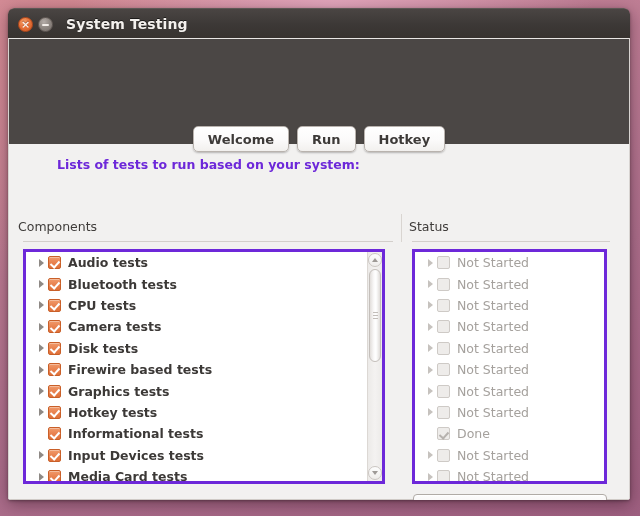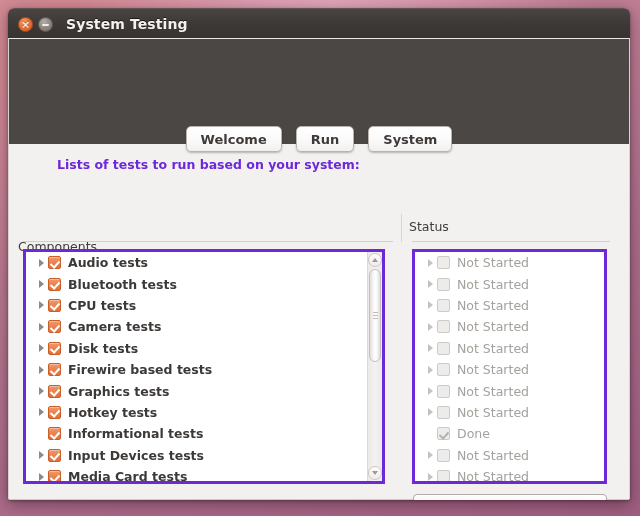--- a/index.html
+++ b/index.html
@@ -114,21 +114,21 @@
   }
   #tabstrip {
     position: absolute;
     left: 0;
     top: 88px;
     width: 100%;
     height: 32px;
     display: flex;
     justify-content: center;
     align-items: flex-start;
-    gap: 14px;
+    gap: 8px;
     z-index: 4;
   }
   .tab {
     height: 26px;
     line-height: 25px;
     padding: 0 14px;
     font-size: 13px;
     font-weight: bold;
     color: #3d3a38;
     background: linear-gradient(180deg, #ffffff 0%, #fbfafa 55%, #f2f0ee 100%);
@@ -165,21 +165,21 @@
     color: #6d28d9;
   }
 
   
   .col-head {
     position: absolute;
     top: 75px;
     font-size: 12.5px;
     color: #3f3c3a;
   }
-  #head-components { left: 9px; margin-top: 20px; }
+  #head-components { left: 9px; }
   #head-status { left: 400px; }
 
   .head-rule {
     position: absolute;
     top: 97px;
     height: 1px;
     background: #d3cfcb;
   }
   #rule-components { left: 14px; width: 370px; }
   #rule-status { left: 403px; width: 198px; }
@@ -396,21 +396,21 @@
       <div id="title-text">System Testing</div>
     </div>
 
     <div id="winbody">
 
       <div id="banner"></div>
 
       <div id="tabstrip">
           <div class="tab">Welcome</div>
           <div class="tab">Run</div>
-          <div class="tab">System</div>
+          <div class="tab">Hotkey</div>
         </div>
 
       <div id="content">
 
         <div id="intro">Lists of tests to run based on your system:</div>
 
         <div class="col-head" id="head-components">Components</div>
         <div class="col-head" id="head-status">Status</div>
         <div class="head-rule" id="rule-components"></div>
         <div class="head-rule" id="rule-status"></div>

